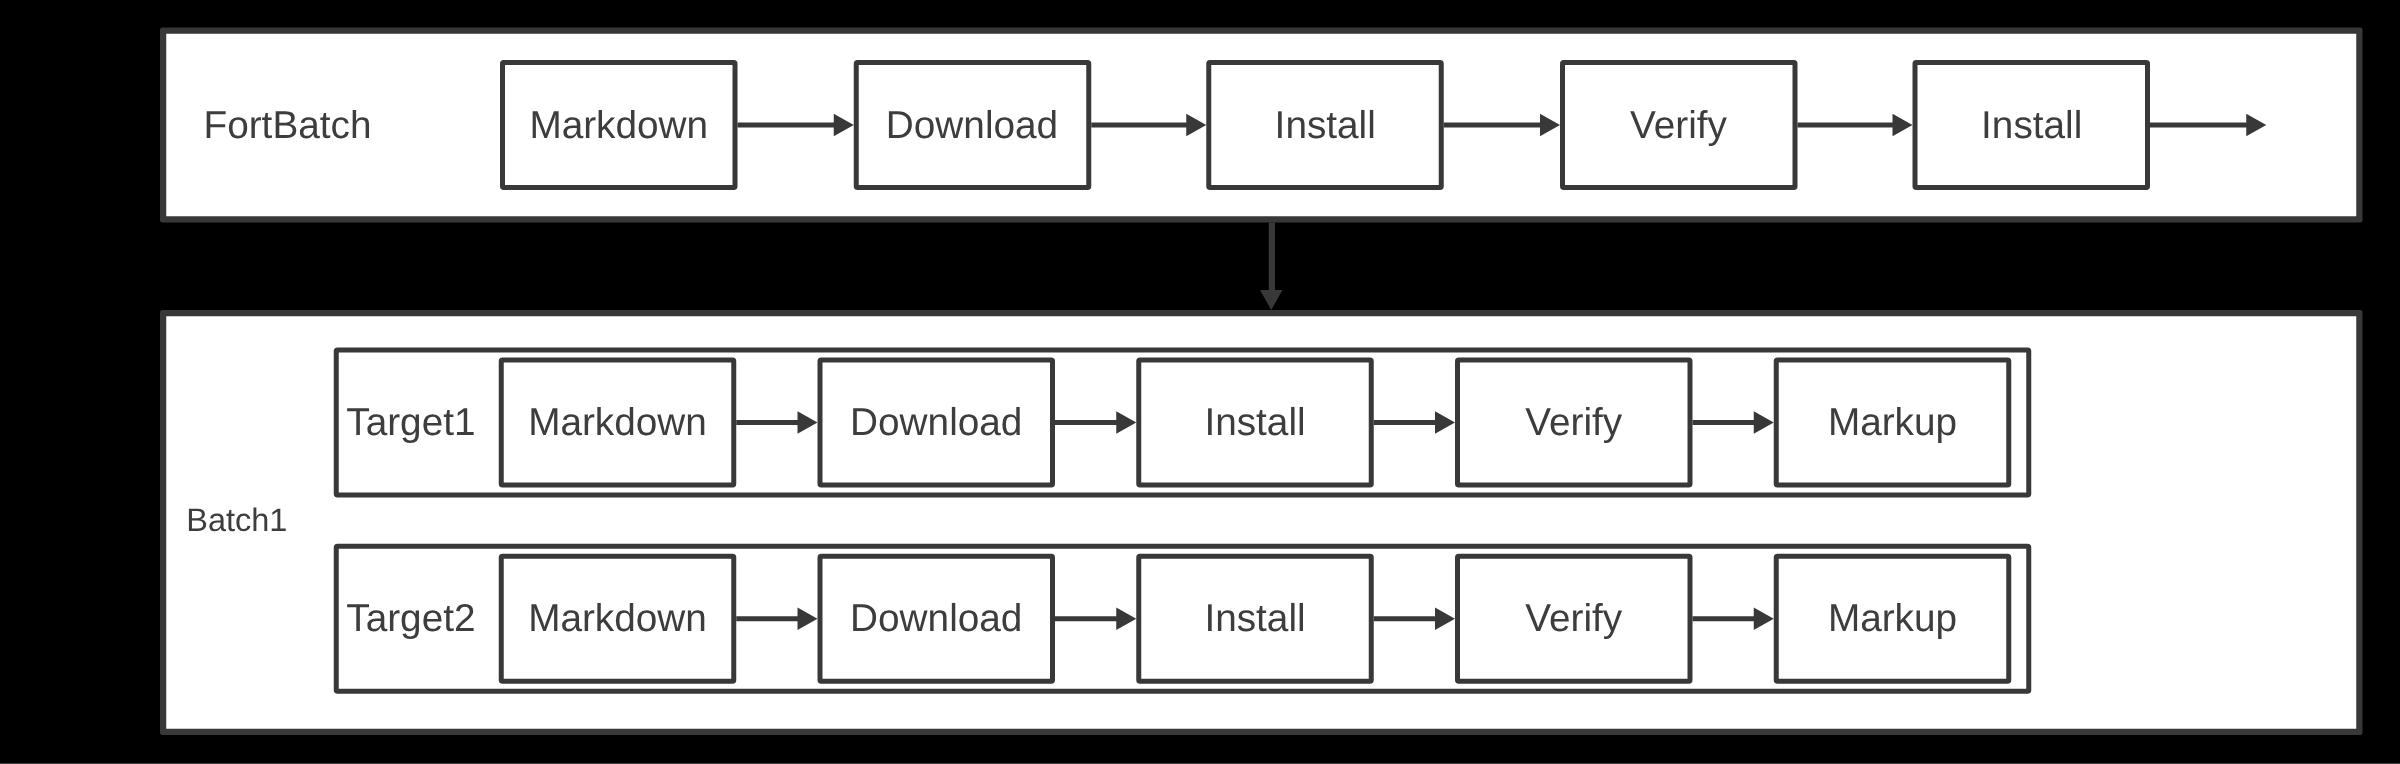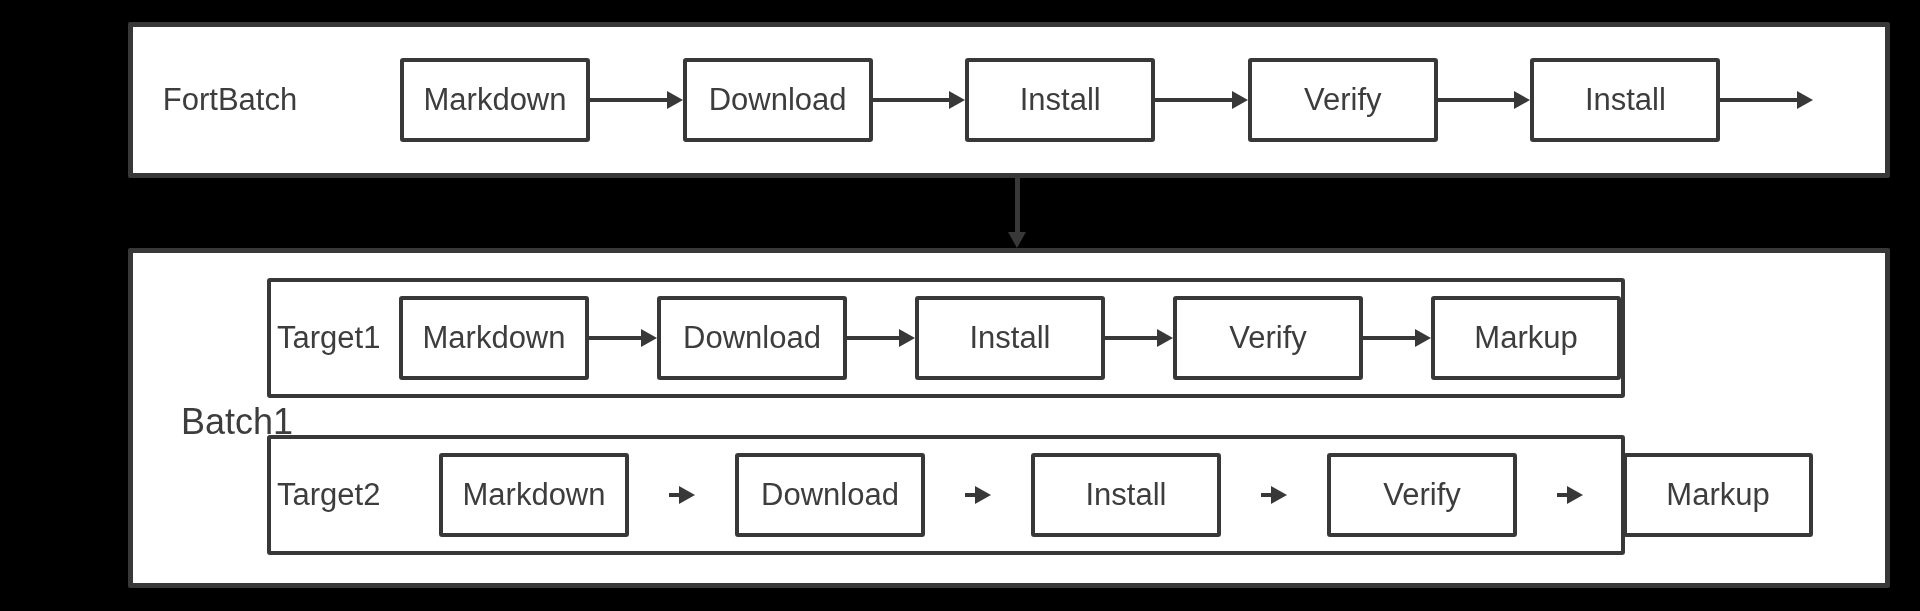--- a/index.html
+++ b/index.html
@@ -27,21 +27,21 @@
   .fort{
     left:128px; top:22px; width:1762px; height:156px;
     display:flex; align-items:center;
     padding-right:72px;
   }
   .panel-label{
     flex:0 0 170px; margin-left:12px;
     text-align:center; font-size:31px; line-height:1.22;
   }
   .node{
-    flex:0 0 190px; height:84px;
+    flex:0 0 190px; height:104px;
     border:4px solid var(--line); border-radius:3px;
     background:var(--panel);
     display:flex; align-items:center; justify-content:center;
     font-size:31px; white-space:nowrap;
   }
   .fort .node.first{ margin-left:85px; }
   .arrow{
     flex:1 1 0; min-width:26px;
     display:flex; align-items:center;
   }
@@ -63,31 +63,31 @@
     border-top:16px solid var(--line);
     border-left:9px solid transparent;
     border-right:9px solid transparent;
   }
   
   .batch{
     left:128px; top:248px; width:1762px; height:340px;
   }
   .batch-label{
     position:absolute; left:16px; top:148px;
-    font-size:36px;
-    margin-left:32px;
+    font-size:26px;
   }
   .target-row{
     position:absolute; left:134px; width:1358px; height:120px;
     border:4px solid var(--line); border-radius:3px;
     background:var(--panel);
     display:flex; align-items:center;
+    padding-right:12px;
   }
   .target-row.row1{ top:25px; }
-  .target-row.row2{ top:182px;gap:40px; }
+  .target-row.row2{ top:182px; }
   .row-label{
     flex:0 0 128px; padding-left:6px;
     font-size:31px; white-space:nowrap;
   }
 </style>
 </head>
 <body>
 
 <section class="panel fort">
   <div class="panel-label">

